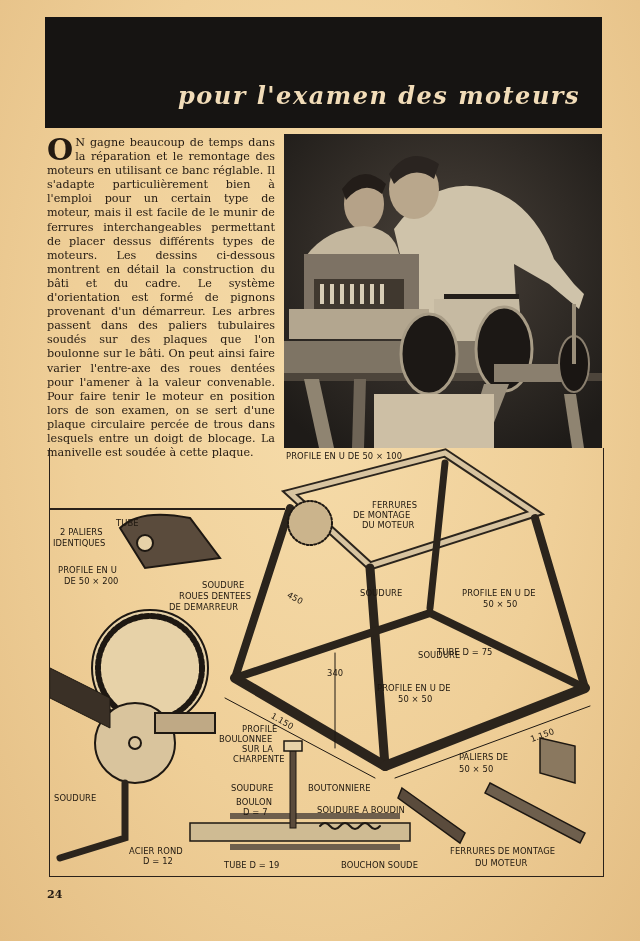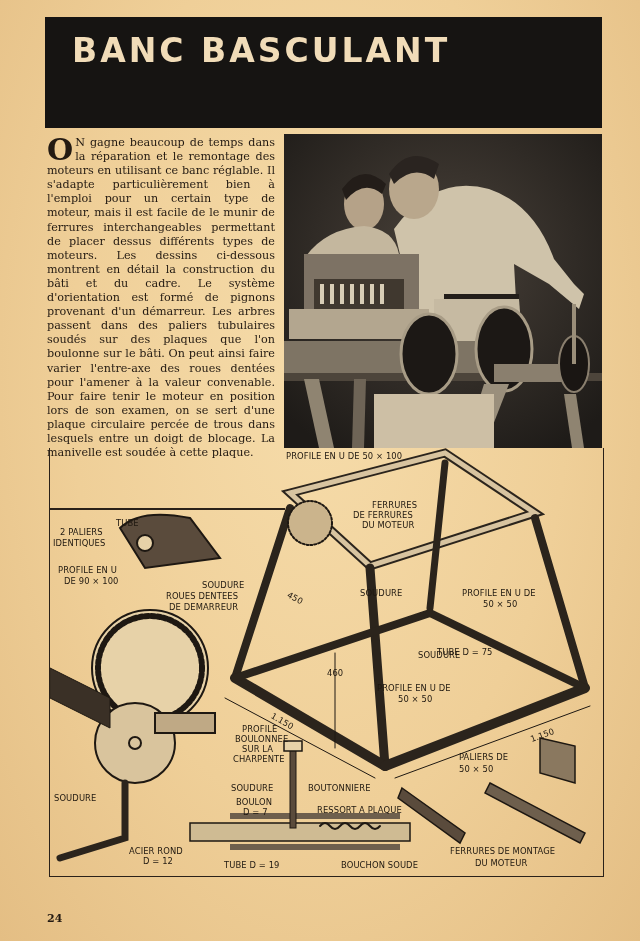--- a/index.html
+++ b/index.html
@@ -42,29 +42,29 @@
   }
   .diagram-top-left { position:absolute; left:49px; top:508px; width:236px; height:1.5px; background:#2a2119; }
   .lbl {
     position: absolute; font-family: "DejaVu Sans", sans-serif;
     font-size: 8.4px; line-height: 10px; color: #1f1810; text-align: center;
     white-space: nowrap; letter-spacing: 0.1px;
   }
   .lbl.l { text-align: center; }
   .page-number {
     position: absolute; left: 47px; top: 888px;
-    font-family: "DejaVu Serif", serif; font-weight: bold; font-size: 11px; margin-top: 24px;
+    font-family: "DejaVu Serif", serif; font-weight: bold; font-size: 11px;
   }
   svg { position: absolute; left: 0; top: 0; }
 </style>
 </head>
 <body>
 
 <div class="title-block">
-  <div class="title-main">BANC BASCULANT</div>
+  <div class="title-sub">pour l'examen des moteurs</div>
 </div>
 
 <div class="article" lang="fr">
   <span class="dropcap">O</span><span>N gagne beaucoup de temps dans la réparation et le remontage des moteurs en utilisant ce banc réglable. Il s'adapte particulièrement bien à l'emploi pour un certain type de moteur, mais il est facile de le munir de ferrures interchangeables permettant de placer dessus différents types de moteurs. Les dessins ci-dessous montrent en détail la construction du bâti et du cadre. Le système d'orientation est formé de pignons provenant d'un démarreur. Les arbres passent dans des paliers tubulaires soudés sur des plaques que l'on boulonne sur le bâti. On peut ainsi faire varier l'entre-axe des roues dentées pour l'amener à la valeur convenable. Pour faire tenir le moteur en position lors de son examen, on se sert d'une plaque circulaire percée de trous dans lesquels entre un doigt de blocage. La manivelle est soudée à cette plaque.</span>
 </div>
 
 <div class="photo">
   <svg width="318" height="314" viewBox="0 0 318 314">
     <defs>
       <radialGradient id="bg" cx="50%" cy="40%" r="70%">
@@ -156,51 +156,51 @@
       <rect x="234" y="293" width="18" height="10" fill="#e7d2a8" stroke-width="1.5"></rect>
 
       <path d="M352 340 L415 385 L410 395 L348 350 Z" fill="#5a4b3c" stroke-width="1.5"></path>
       <path d="M440 335 L535 385 L530 395 L435 345 Z" fill="#6e5f4d" stroke-width="1.5"></path>
       <path d="M490 290 L525 298 L525 335 L490 325 Z" fill="#8a785f" stroke-width="1.5"></path>
     </g>
   </svg>
 
   <div class="lbl l" style="left:236px;top:3px">PROFILE EN U DE 50 × 100</div>
   <div class="lbl" style="left:322px;top:52px">FERRURES</div>
-  <div class="lbl" style="left:303px;top:62px">DE FERRURES</div>
+  <div class="lbl" style="left:303px;top:62px">DE MONTAGE</div>
   <div class="lbl" style="left:312px;top:72px">DU MOTEUR</div>
   <div class="lbl" style="left:66px;top:70px">TUBE</div>
   <div class="lbl l" style="left:10px;top:79px">2 PALIERS</div>
   <div class="lbl l" style="left:3px;top:90px">IDENTIQUES</div>
   <div class="lbl l" style="left:8px;top:117px">PROFILE EN U</div>
-  <div class="lbl l" style="left:14px;top:128px">DE 90 × 100</div>
+  <div class="lbl l" style="left:14px;top:128px">DE 50 × 200</div>
   <div class="lbl" style="left:152px;top:132px">SOUDURE</div>
-  <div class="lbl" style="left:116px;top:143px">ROUES DENTEES</div>
+  <div class="lbl" style="left:129px;top:143px">ROUES DENTEES</div>
   <div class="lbl" style="left:119px;top:154px">DE DEMARREUR</div>
   <div class="lbl" style="left:237px;top:145px;transform:rotate(28deg)">450</div>
   <div class="lbl" style="left:310px;top:140px">SOUDURE</div>
   <div class="lbl" style="left:412px;top:140px">PROFILE EN U DE</div>
   <div class="lbl" style="left:433px;top:151px">50 × 50</div>
   <div class="lbl" style="left:368px;top:202px">SOUDURE</div>
   <div class="lbl" style="left:387px;top:199px">TUBE D = 75</div>
-  <div class="lbl" style="left:277px;top:220px">460</div>
+  <div class="lbl" style="left:277px;top:220px">340</div>
   <div class="lbl" style="left:327px;top:235px">PROFILE EN U DE</div>
   <div class="lbl" style="left:348px;top:246px">50 × 50</div>
   <div class="lbl" style="left:220px;top:268px;transform:rotate(30deg)">1.150</div>
   <div class="lbl" style="left:480px;top:282px;transform:rotate(-20deg)">1.150</div>
   <div class="lbl" style="left:192px;top:276px">PROFILE</div>
-  <div class="lbl" style="left:185px;top:286px">BOULONNEE</div>
+  <div class="lbl" style="left:169px;top:286px">BOULONNEE</div>
   <div class="lbl" style="left:192px;top:296px">SUR LA</div>
   <div class="lbl" style="left:183px;top:306px">CHARPENTE</div>
   <div class="lbl l" style="left:4px;top:345px">SOUDURE</div>
   <div class="lbl" style="left:181px;top:335px">SOUDURE</div>
   <div class="lbl" style="left:186px;top:349px">BOULON</div>
   <div class="lbl" style="left:193px;top:359px">D = 7</div>
   <div class="lbl" style="left:258px;top:335px">BOUTONNIERE</div>
-  <div class="lbl" style="left:267px;top:357px">RESSORT A PLAQUE</div>
+  <div class="lbl" style="left:267px;top:357px">SOUDURE A BOUDIN</div>
   <div class="lbl" style="left:79px;top:398px">ACIER ROND</div>
   <div class="lbl" style="left:93px;top:408px">D = 12</div>
   <div class="lbl" style="left:174px;top:412px">TUBE D = 19</div>
   <div class="lbl" style="left:291px;top:412px">BOUCHON SOUDE</div>
   <div class="lbl" style="left:409px;top:304px">PALIERS DE</div>
   <div class="lbl" style="left:409px;top:316px">50 × 50</div>
   <div class="lbl" style="left:400px;top:398px">FERRURES DE MONTAGE</div>
   <div class="lbl" style="left:425px;top:410px">DU MOTEUR</div>
 </div>
 

